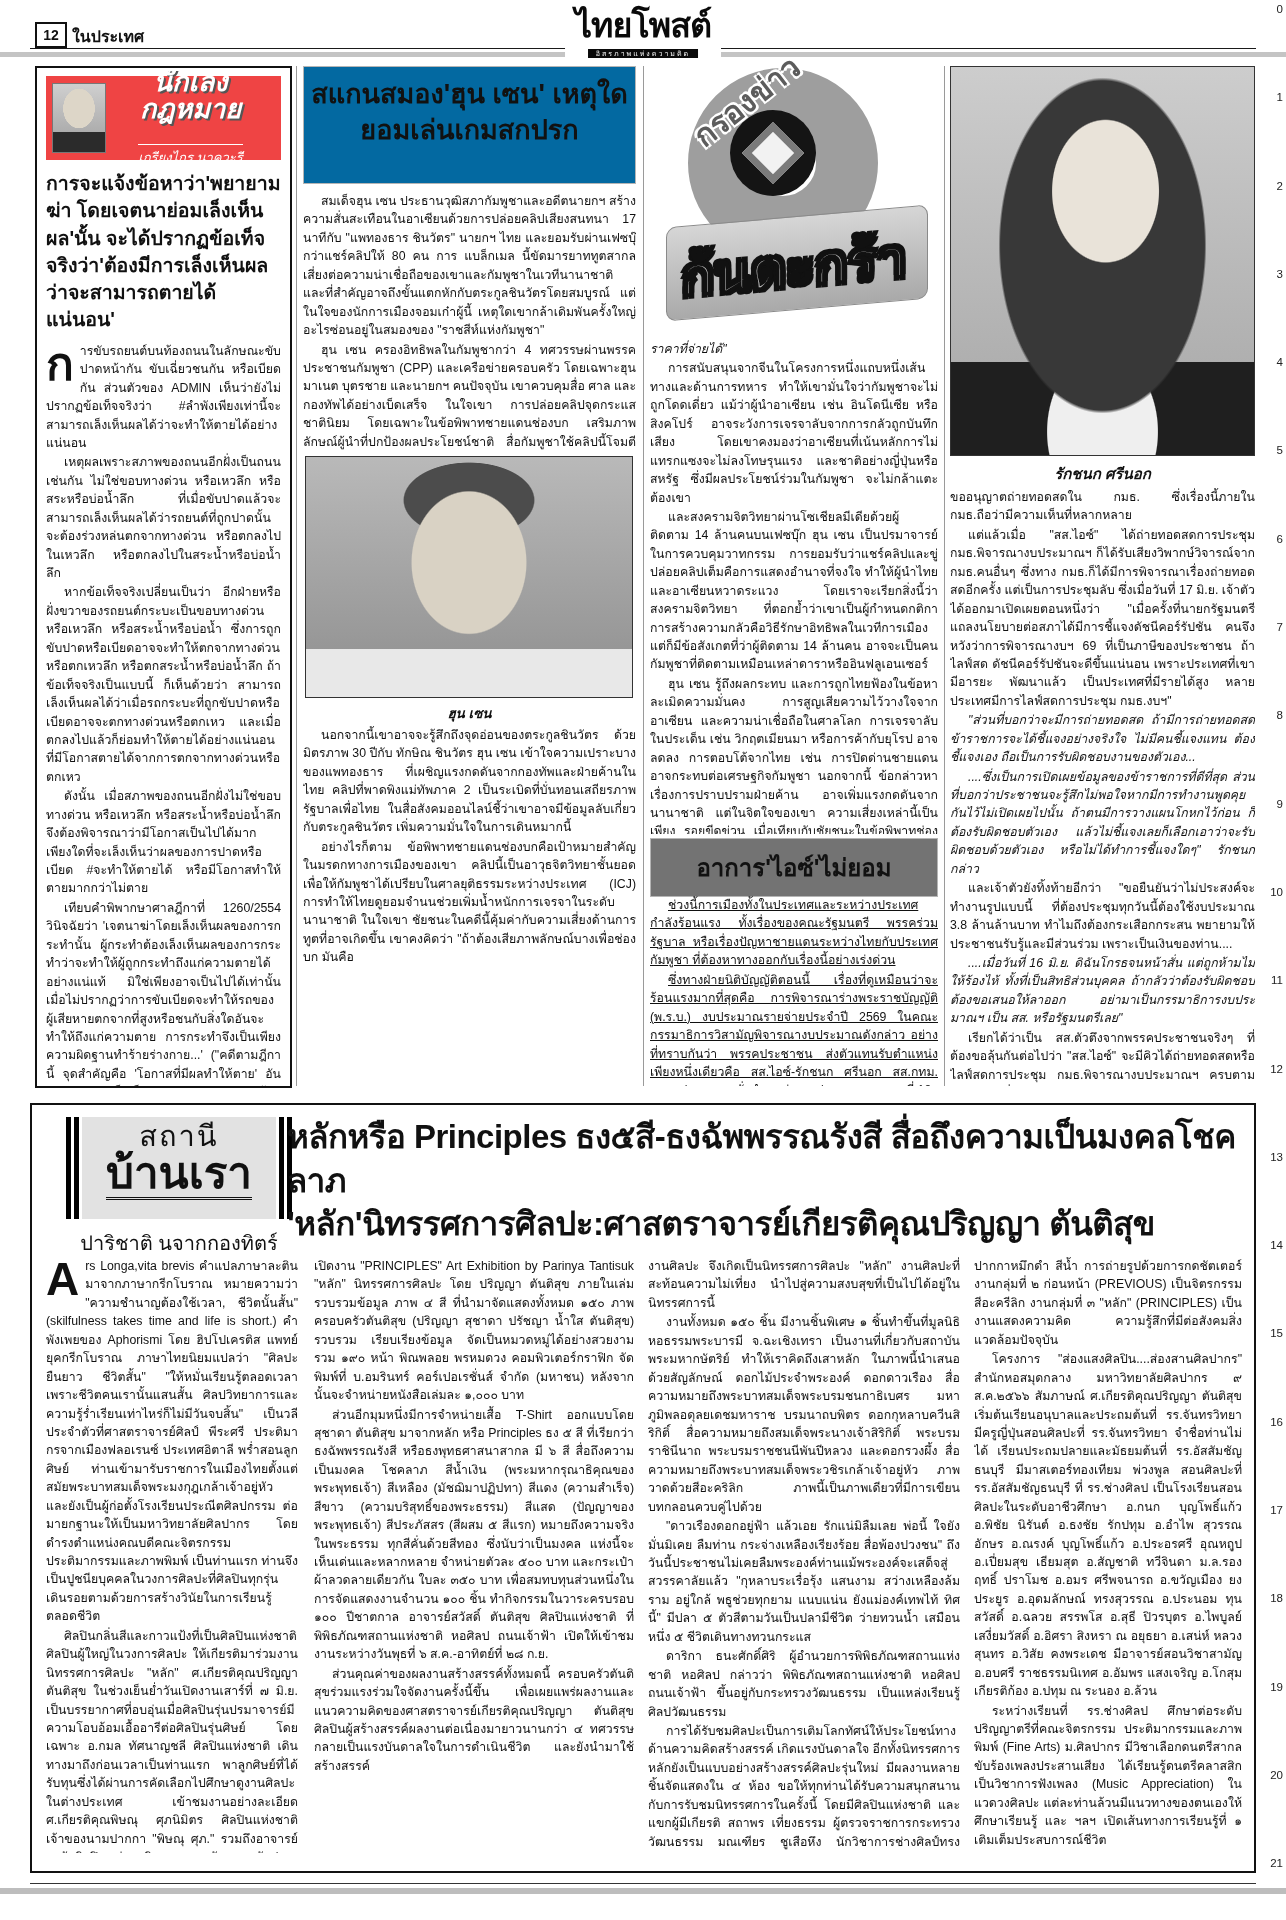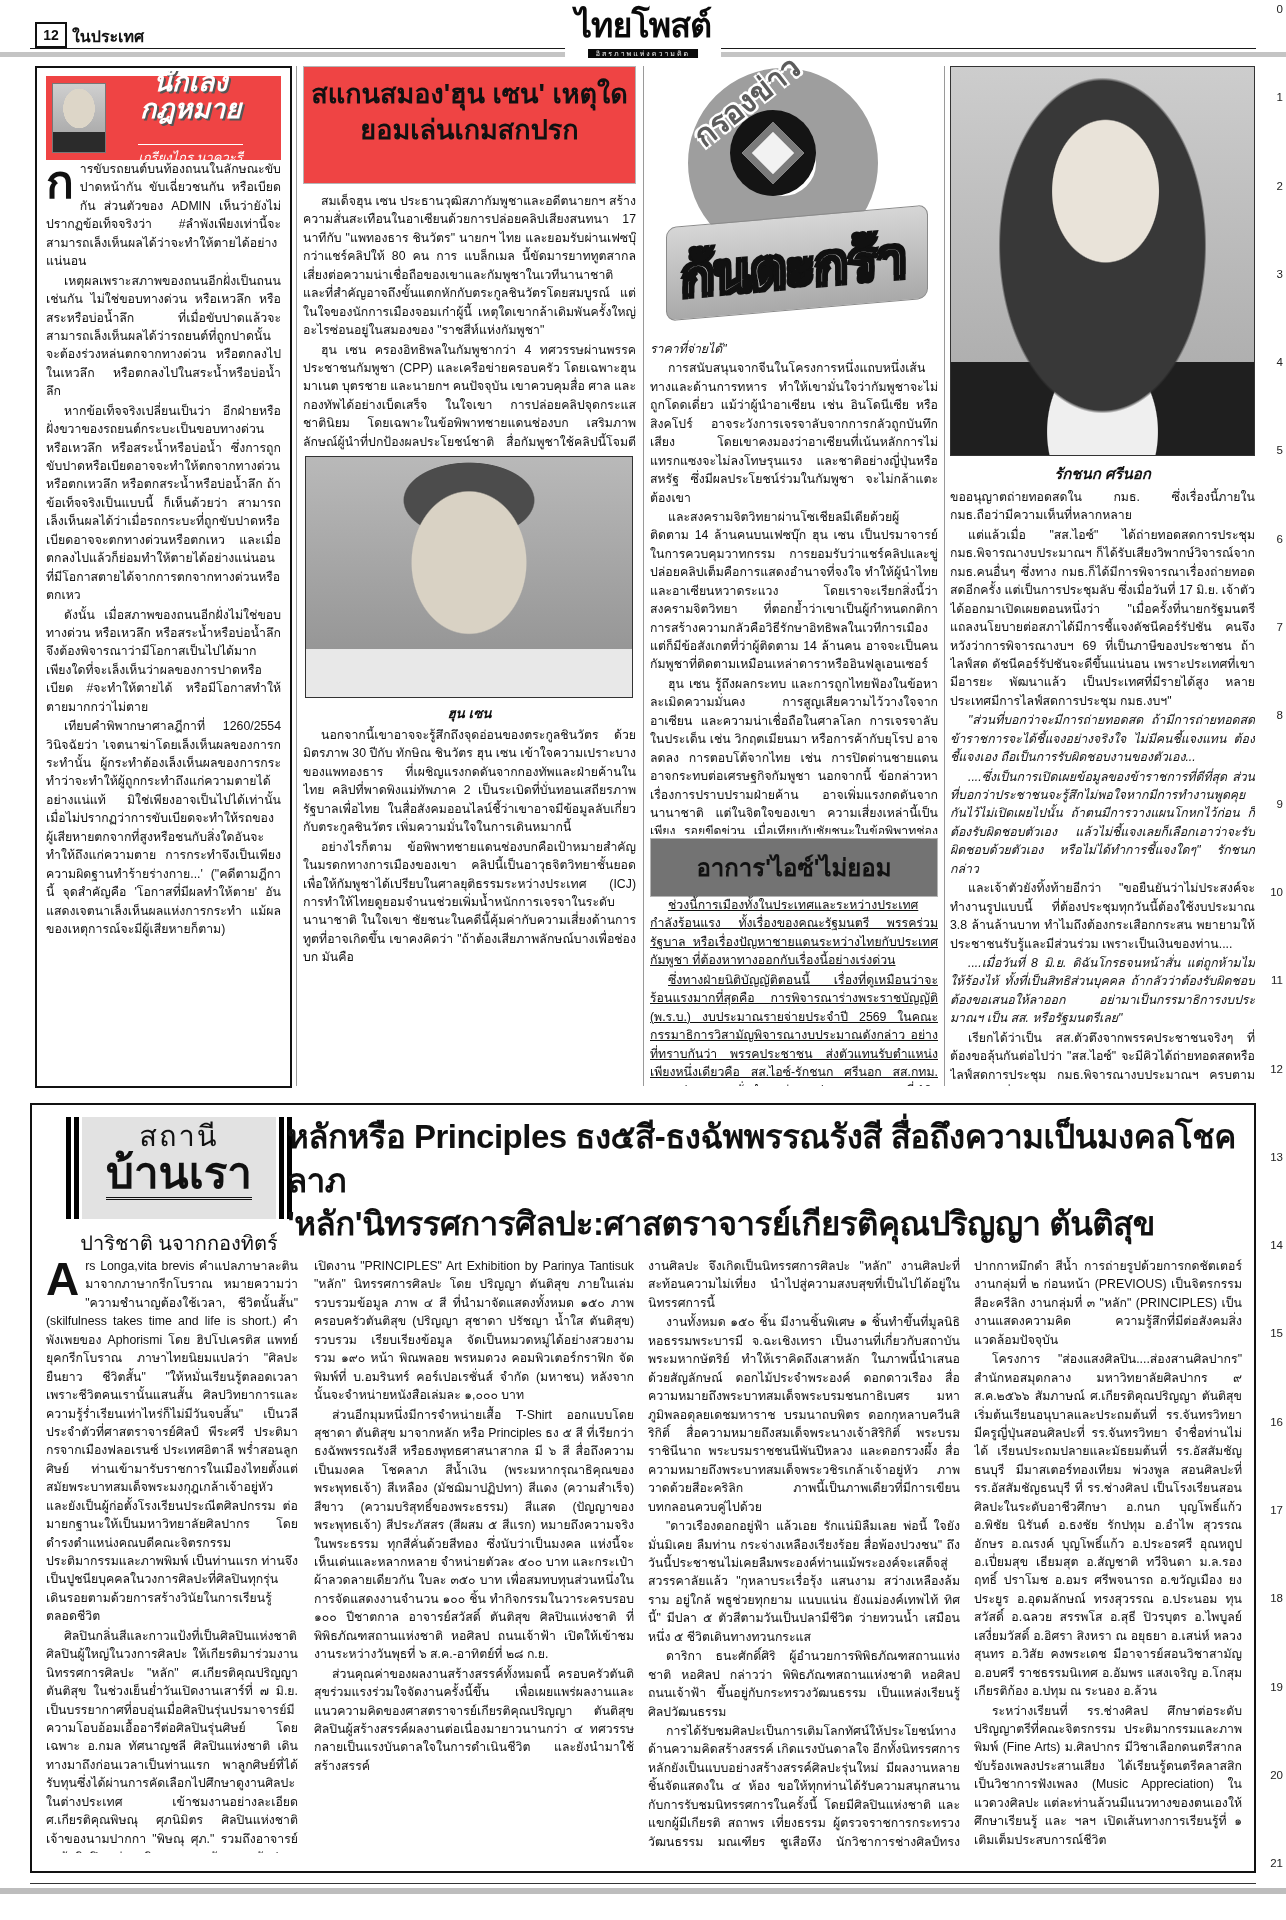--- a/index.html
+++ b/index.html
@@ -31,21 +31,21 @@
   .banner .bphoto{width:52px;height:68px;flex:0 0 52px;border:1px solid #777;
       background:radial-gradient(16px 20px at 50% 36%,#ddd6c8 0 98%,transparent 100%),
                  linear-gradient(0deg,#2b2b2b 0 30%,transparent 30%),
                  linear-gradient(180deg,#cfcfcf,#9f9f9f);}
   .banner .btxt{flex:1;text-align:center;color:#fff;}
   .banner .btitle{font-size:27px;font-weight:900;font-style:italic;line-height:1.0;text-shadow:2px 2px 0 #555;}
   .banner .bauthor{font-size:13px;font-style:italic;border-top:1px solid #fff;display:inline-block;padding-top:2px;margin-top:21px;}
   .col1 .headline{font-size:19.5px;font-weight:800;line-height:1.4;margin:10px 0 8px 0;}
   .col1 .body-text{height:778px;overflow:hidden;}
   .col2{position:absolute;left:303px;top:66px;width:333px;height:1022px;}
-  .headbox{background:#ef4444;border:1px solid #b5b5b5;box-sizing:border-box;text-align:center;
+  .headbox{background:#0369a1;border:1px solid #b5b5b5;box-sizing:border-box;text-align:center;
            font-size:27px;font-weight:800;line-height:1.32;padding:10px 6px;height:118px;}
   .col2 .textA{position:absolute;left:0;top:126px;width:333px;height:259px;overflow:hidden;}
   .photo-hunsen{position:absolute;left:2px;top:390px;width:328px;height:242px;border:1px solid #333;box-sizing:border-box;
       background:radial-gradient(58px 72px at 50% 44%,#d9d2c4 0 98%,transparent 100%),
                  radial-gradient(66px 38px at 50% 18%,#4c4c4c 0 98%,transparent 100%),
                  linear-gradient(0deg,#e8e8e8 0 20%,transparent 20%),
                  linear-gradient(180deg,#b9b9b9,#8e8e8e);}
   .cap{font-size:13.5px;font-weight:bold;font-style:italic;text-align:center;}
   .col2 .cap{position:absolute;left:0;top:636px;width:333px;}
   .col2 .textB{position:absolute;left:0;top:660px;width:333px;height:360px;overflow:hidden;}
@@ -140,20 +140,21 @@
   <div class="vrule" style="left:944px;"></div>
 
   <div class="col1">
     <div class="banner">
       <div class="bphoto"></div>
       <div class="btxt">
         <div class="btitle">นักเลงกฎหมาย</div>
         <div class="bauthor">เกรียงไกร นาควะรี</div>
       </div>
     </div>
+    <div class="headline">การจะแจ้งข้อหาว่า'พยายามฆ่า โดยเจตนาย่อมเล็งเห็นผล'นั้น จะได้ปรากฏข้อเท็จจริงว่า'ต้องมีการเล็งเห็นผลว่าจะสามารถตายได้แน่นอน'</div>
     <div class="body-text">
         <p class="dc">การขับรถยนต์บนท้องถนนในลักษณะขับปาดหน้ากัน ขับเฉี่ยวชนกัน หรือเบียดกัน ส่วนตัวของ ADMIN เห็นว่ายังไม่ปรากฏข้อเท็จจริงว่า #ลำพังเพียงเท่านี้จะสามารถเล็งเห็นผลได้ว่าจะทำให้ตายได้อย่างแน่นอน</p>
         <p>เหตุผลเพราะสภาพของถนนอีกฝั่งเป็นถนนเช่นกัน ไม่ใช่ขอบทางด่วน หรือเหวลึก หรือสระหรือบ่อน้ำลึก ที่เมื่อขับปาดแล้วจะสามารถเล็งเห็นผลได้ว่ารถยนต์ที่ถูกปาดนั้นจะต้องร่วงหล่นตกจากทางด่วน หรือตกลงไปในเหวลึก หรือตกลงไปในสระน้ำหรือบ่อน้ำลึก</p>
         <p>หากข้อเท็จจริงเปลี่ยนเป็นว่า อีกฝ่ายหรือฝั่งขวาของรถยนต์กระบะเป็นขอบทางด่วน หรือเหวลึก หรือสระน้ำหรือบ่อน้ำ ซึ่งการถูกขับปาดหรือเบียดอาจจะทำให้ตกจากทางด่วน หรือตกเหวลึก หรือตกสระน้ำหรือบ่อน้ำลึก ถ้าข้อเท็จจริงเป็นแบบนี้ ก็เห็นด้วยว่า สามารถเล็งเห็นผลได้ว่าเมื่อรถกระบะที่ถูกขับปาดหรือเบียดอาจจะตกทางด่วนหรือตกเหว และเมื่อตกลงไปแล้วก็ย่อมทำให้ตายได้อย่างแน่นอน ที่มีโอกาสตายได้จากการตกจากทางด่วนหรือตกเหว</p>
         <p>ดังนั้น เมื่อสภาพของถนนอีกฝั่งไม่ใช่ขอบทางด่วน หรือเหวลึก หรือสระน้ำหรือบ่อน้ำลึก จึงต้องพิจารณาว่ามีโอกาสเป็นไปได้มากเพียงใดที่จะเล็งเห็นว่าผลของการปาดหรือเบียด #จะทำให้ตายได้ หรือมีโอกาสทำให้ตายมากกว่าไม่ตาย</p>
         <p>เทียบคำพิพากษาศาลฎีกาที่ 1260/2554 วินิจฉัยว่า 'เจตนาฆ่าโดยเล็งเห็นผลของการกระทำนั้น ผู้กระทำต้องเล็งเห็นผลของการกระทำว่าจะทำให้ผู้ถูกกระทำถึงแก่ความตายได้อย่างแน่แท้ มิใช่เพียงอาจเป็นไปได้เท่านั้น เมื่อไม่ปรากฏว่าการขับเบียดจะทำให้รถของผู้เสียหายตกจากที่สูงหรือชนกับสิ่งใดอันจะทำให้ถึงแก่ความตาย การกระทำจึงเป็นเพียงความผิดฐานทำร้ายร่างกาย...' ("คดีตามฎีกานี้ จุดสำคัญคือ 'โอกาสที่มีผลทำให้ตาย' อันแสดงเจตนาเล็งเห็นผลแห่งการกระทำ แม้ผลของเหตุการณ์จะมีผู้เสียหายก็ตาม)</p>
       </div>
   </div>
 
   <div class="col2">
@@ -195,21 +196,21 @@
 
   <div class="col4">
     <div class="photo-ice"></div>
     <div class="cap">รักชนก ศรีนอก</div>
     <div class="textE body-text">
         <p class="ni">ขออนุญาตถ่ายทอดสดใน กมธ. ซึ่งเรื่องนี้ภายใน กมธ.ถือว่ามีความเห็นที่หลากหลาย</p>
         <p>แต่แล้วเมื่อ "สส.ไอซ์" ได้ถ่ายทอดสดการประชุม กมธ.พิจารณางบประมาณฯ ก็ได้รับเสียงวิพากษ์วิจารณ์จาก กมธ.คนอื่นๆ ซึ่งทาง กมธ.ก็ได้มีการพิจารณาเรื่องถ่ายทอดสดอีกครั้ง แต่เป็นการประชุมลับ ซึ่งเมื่อวันที่ 17 มิ.ย. เจ้าตัวได้ออกมาเปิดเผยตอนหนึ่งว่า "เมื่อครั้งที่นายกรัฐมนตรีแถลงนโยบายต่อสภาได้มีการชี้แจงดัชนีคอร์รัปชัน คนจึงหวังว่าการพิจารณางบฯ 69 ที่เป็นภาษีของประชาชน ถ้าไลฟ์สด ดัชนีคอร์รัปชันจะดีขึ้นแน่นอน เพราะประเทศที่เขามีอารยะ พัฒนาแล้ว เป็นประเทศที่มีรายได้สูง หลายประเทศมีการไลฟ์สดการประชุม กมธ.งบฯ"</p>
         <p class="i">"ส่วนที่บอกว่าจะมีการถ่ายทอดสด ถ้ามีการถ่ายทอดสด ข้าราชการจะได้ชี้แจงอย่างจริงใจ ไม่มีคนชี้แจงแทน ต้องชี้แจงเอง ถือเป็นการรับผิดชอบงานของตัวเอง...</p>
         <p class="i">....ซึ่งเป็นการเปิดเผยข้อมูลของข้าราชการที่ดีที่สุด ส่วนที่บอกว่าประชาชนจะรู้สึกไม่พอใจหากมีการทำงานพูดคุยกันไว้ไม่เปิดเผยไปนั้น ถ้าตนมีการวางแผนโกหกไว้ก่อน ก็ต้องรับผิดชอบตัวเอง แล้วไม่ชี้แจงเลยก็เลือกเอาว่าจะรับผิดชอบด้วยตัวเอง หรือไม่ได้ทำการชี้แจงใดๆ" รักชนก กล่าว</p>
         <p>และเจ้าตัวยังทิ้งท้ายอีกว่า "ขอยืนยันว่าไม่ประสงค์จะทำงานรูปแบบนี้ ที่ต้องประชุมทุกวันนี้ต้องใช้งบประมาณ 3.8 ล้านล้านบาท ทำไมถึงต้องกระเสือกกระสน พยายามให้ประชาชนรับรู้และมีส่วนร่วม เพราะเป็นเงินของท่าน....</p>
-        <p class="i">....เมื่อวันที่ 8 มิ.ย. ดิฉันโกรธจนหน้าสั่น แต่ถูกห้ามไม่ให้ร้องไห้ ทั้งที่เป็นสิทธิส่วนบุคคล ถ้ากลัวว่าต้องรับผิดชอบ ต้องขอเสนอให้ลาออก อย่ามาเป็นกรรมาธิการงบประมาณฯ เป็น สส. หรือรัฐมนตรีเลย"</p>
+        <p class="i">....เมื่อวันที่ 16 มิ.ย. ดิฉันโกรธจนหน้าสั่น แต่ถูกห้ามไม่ให้ร้องไห้ ทั้งที่เป็นสิทธิส่วนบุคคล ถ้ากลัวว่าต้องรับผิดชอบ ต้องขอเสนอให้ลาออก อย่ามาเป็นกรรมาธิการงบประมาณฯ เป็น สส. หรือรัฐมนตรีเลย"</p>
         <p>เรียกได้ว่าเป็น สส.ตัวตึงจากพรรคประชาชนจริงๆ ที่ต้องขอลุ้นกันต่อไปว่า "สส.ไอซ์" จะมีคิวได้ถ่ายทอดสดหรือไลฟ์สดการประชุม กมธ.พิจารณางบประมาณฯ ครบตามระยะเวลาที่เหลืออีกหลายวัน ต้องติดตามดู.</p>
       </div>
   </div>
 
   <div class="bottom-box">
     <div class="station-logo">
       <div class="station-row">
         <div class="barpair"></div>
         <div class="station-core">
           <div class="station-top">สถานี</div>

